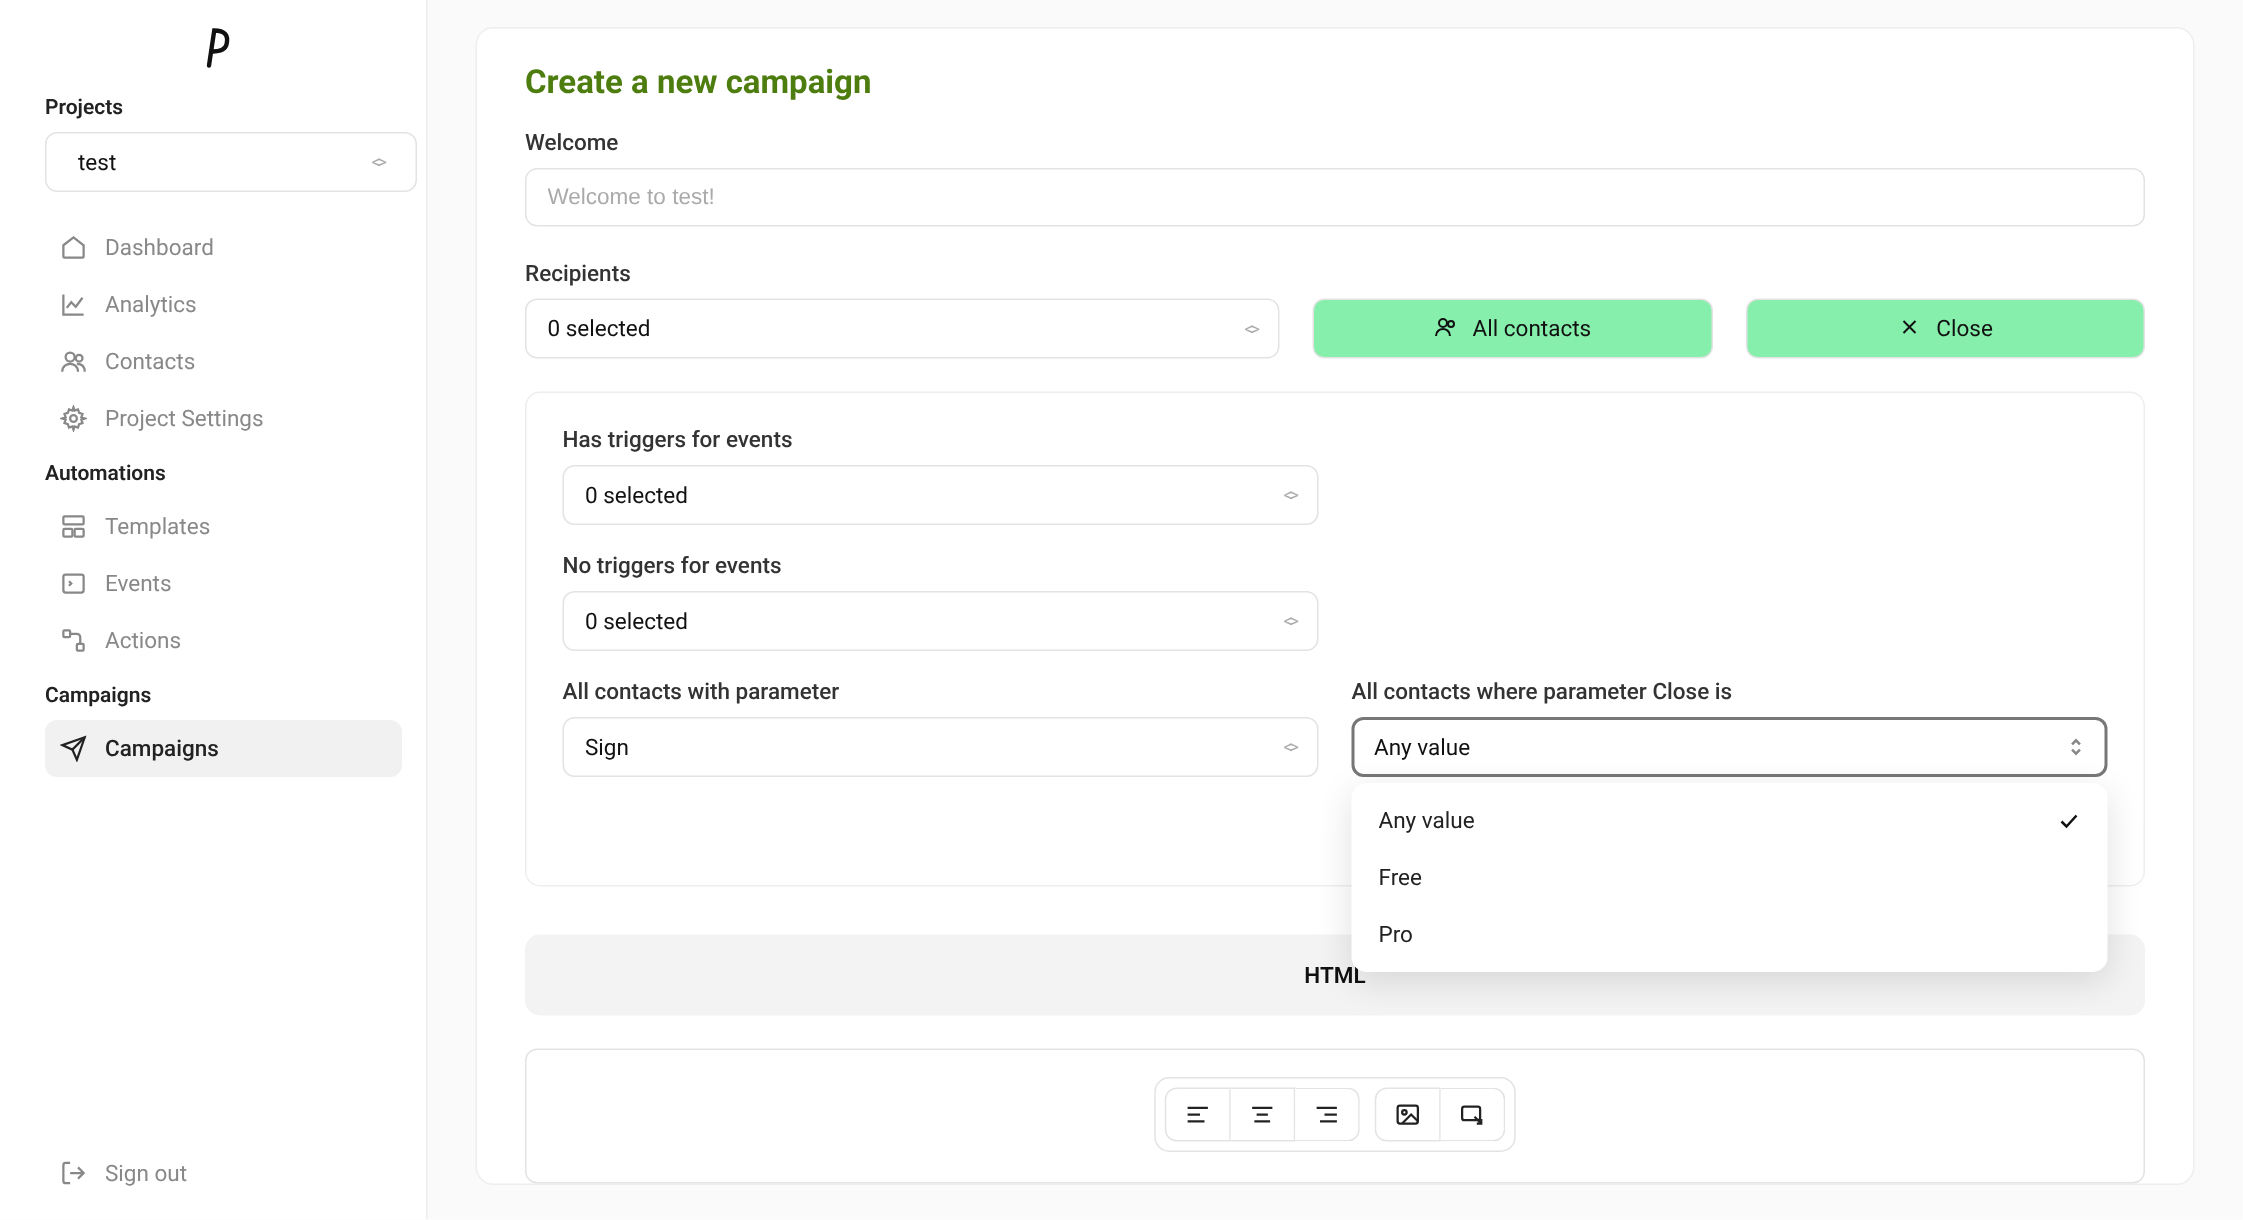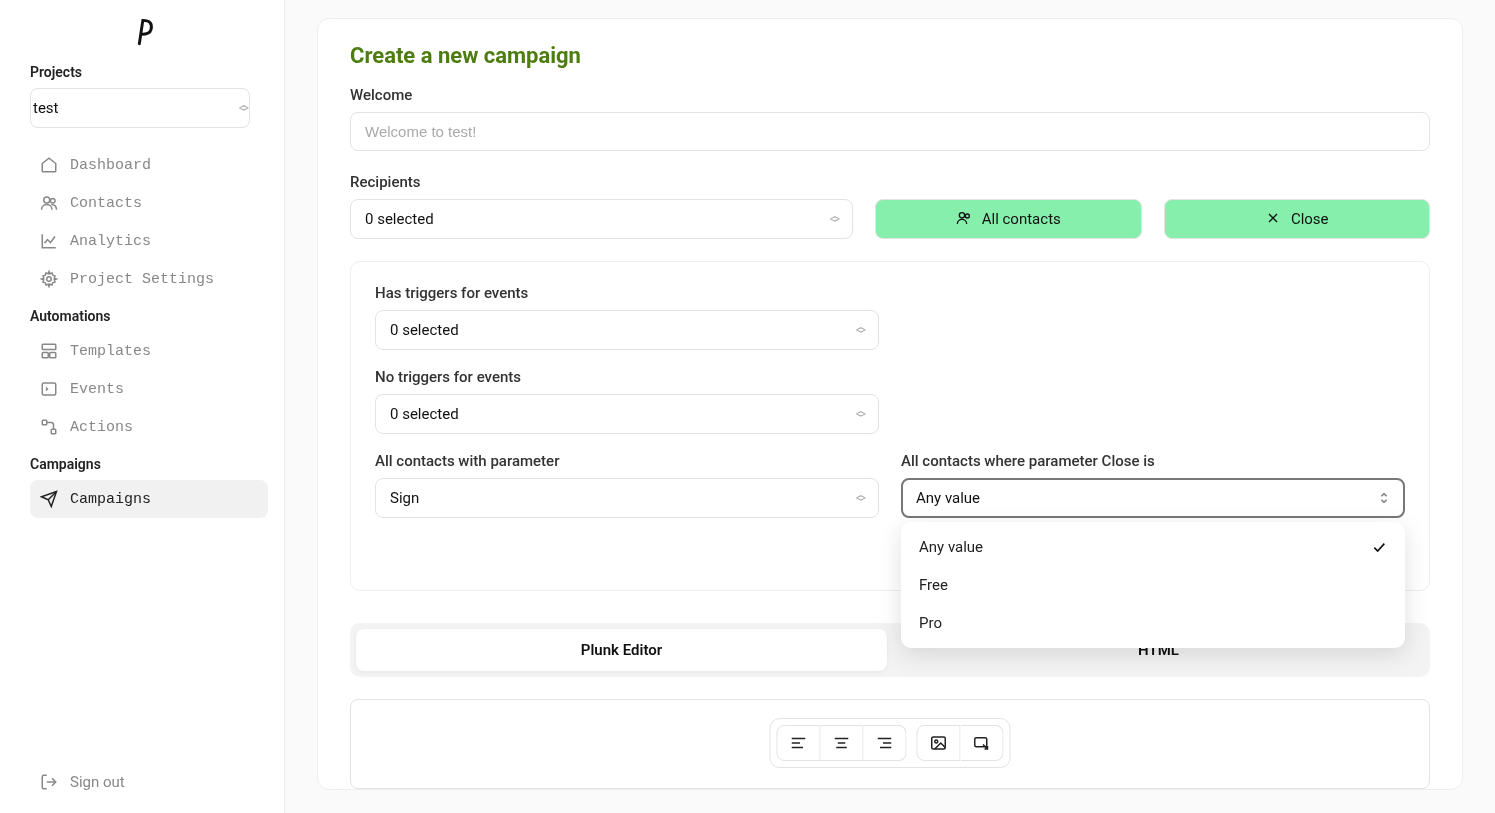--- a/index.html
+++ b/index.html
@@ -1,22 +1,22 @@
 <!DOCTYPE html>
 <html><head>
 <meta charset="utf-8">
 <style>
   * { margin: 0; padding: 0; box-sizing: border-box; }
   body { font-family: -apple-system, BlinkMacSystemFont, "Segoe UI", Roboto, sans-serif; background: #fafafa; color: #111; display: flex; height: 813px; width: 1495px; overflow: hidden; }
   .sidebar { width: 285px; background: #fff; height: 100%; border-right: 1px solid #eee; padding: 18px 16px 12px 30px; display: flex; flex-direction: column; }
   .logo { width: 28px; height: 28px; margin-left: 100px; margin-bottom: 8px; }
   .section-label { font-size: 14px; font-weight: 600; color: #222; margin-top: 10px; margin-bottom: 8px; }
-  .project-select { border: 1px solid #e3e3e3; border-radius: 8px; padding: 10px 2px; display: flex; align-items: center; justify-content: space-between; font-size: 15px; cursor: pointer; margin-bottom: 18px; width: 220px; }
+  .project-select { border: 1px solid #e3e3e3; border-radius: 8px; padding: 10px 21px; display: flex; align-items: center; justify-content: space-between; font-size: 15px; cursor: pointer; margin-bottom: 18px; width: 248px; }
   .chevron-lr { color: #aaa; font-size: 12px; letter-spacing: -2px; }
-  .nav-item { display: flex; align-items: center; gap: 12px; padding: 10px 10px; border-radius: 8px; color: #888; font-size: 15px; cursor: pointer; font-family: Liberation Mono, monospace; }
+  .nav-item { display: flex; align-items: center; gap: 12px; padding: 10px 10px; border-radius: 8px; color: #888; font-size: 15px; cursor: pointer; }
   .nav-item.active { background: #f1f1f1; color: #222; font-weight: 500; }
   .nav-item svg { width: 18px; height: 18px; stroke: currentColor; fill: none; stroke-width: 2; }
   .sidebar-spacer { flex: 1; }
   .signout { display: flex; align-items: center; gap: 12px; padding: 10px; color: #888; font-size: 15px; cursor: pointer; }
   .signout svg { width: 18px; height: 18px; stroke: currentColor; fill: none; stroke-width: 2; }
 
   .main { flex: 1; padding: 18px 32px; overflow-y: auto; }
   .card { background: #fff; border: 1px solid #eee; border-radius: 12px; padding: 24px 32px 0 32px; }
   .page-title { font-size: 22px; font-weight: 700; margin-bottom: 18px; color:#4d7c0f; }
   .field-label { font-size: 15px; font-weight: 500; color: #333; margin-bottom: 8px; }
@@ -64,33 +64,33 @@
   </div>
 
   <div class="nav-item">
     <svg viewBox="0 0 24 24">
         <path d="M3 10 L12 3 L21 10 V20 A1 1 0 0 1 20 21 H4 A1 1 0 0 1 3 20 Z"></path>
       </svg>
     <span>Dashboard</span>
   </div>
   <div class="nav-item">
     <svg viewBox="0 0 24 24">
+        <path d="M3 3 V21 H21"></path>
+        <path d="M6 15 L10 10 L14 14 L20 6"></path>
+      </svg>
+    <span>Analytics</span>
+  </div>
+  <div class="nav-item">
+    <svg viewBox="0 0 24 24">
         <circle cx="9" cy="8" r="4"></circle>
         <path d="M2 21 C2 16 6 14 9 14 C12 14 16 16 16 21"></path>
         <circle cx="17" cy="9" r="3"></circle>
         <path d="M15 14 C19 14 22 16 22 21"></path>
       </svg>
     <span>Contacts</span>
-  </div>
-  <div class="nav-item">
-    <svg viewBox="0 0 24 24">
-        <path d="M3 3 V21 H21"></path>
-        <path d="M6 15 L10 10 L14 14 L20 6"></path>
-      </svg>
-    <span>Analytics</span>
   </div>
   <div class="nav-item">
     <svg viewBox="0 0 24 24">
         <circle cx="12" cy="12" r="3"></circle>
         <path d="M12 2 L13 5 L16 4 L17 7 L20 8 L19 11 L22 12 L19 13 L20 16 L17 17 L16 20 L13 19 L12 22 L11 19 L8 20 L7 17 L4 16 L5 13 L2 12 L5 11 L4 8 L7 7 L8 4 L11 5 Z"></path>
       </svg>
     <span>Project Settings</span>
   </div>
 
   <div class="section-label">Automations</div>
@@ -217,21 +217,20 @@
               <span>Pro</span>
             </div>
           </div>
         </div>
       </div>
       <div style="height:50px"></div>
     </div>
 
     
     <div class="tab-switch">
-      <div class="tab active">Plunk Editor</div>
       <div class="tab">HTML</div>
     </div>
 
     <div class="editor-body">
       <div class="toolbar">
         <div class="tool-group">
           <div class="tool-btn">
             <svg viewBox="0 0 24 24">
                 <line x1="3" y1="6" x2="21" y2="6"></line>
                 <line x1="3" y1="12" x2="14" y2="12"></line>

